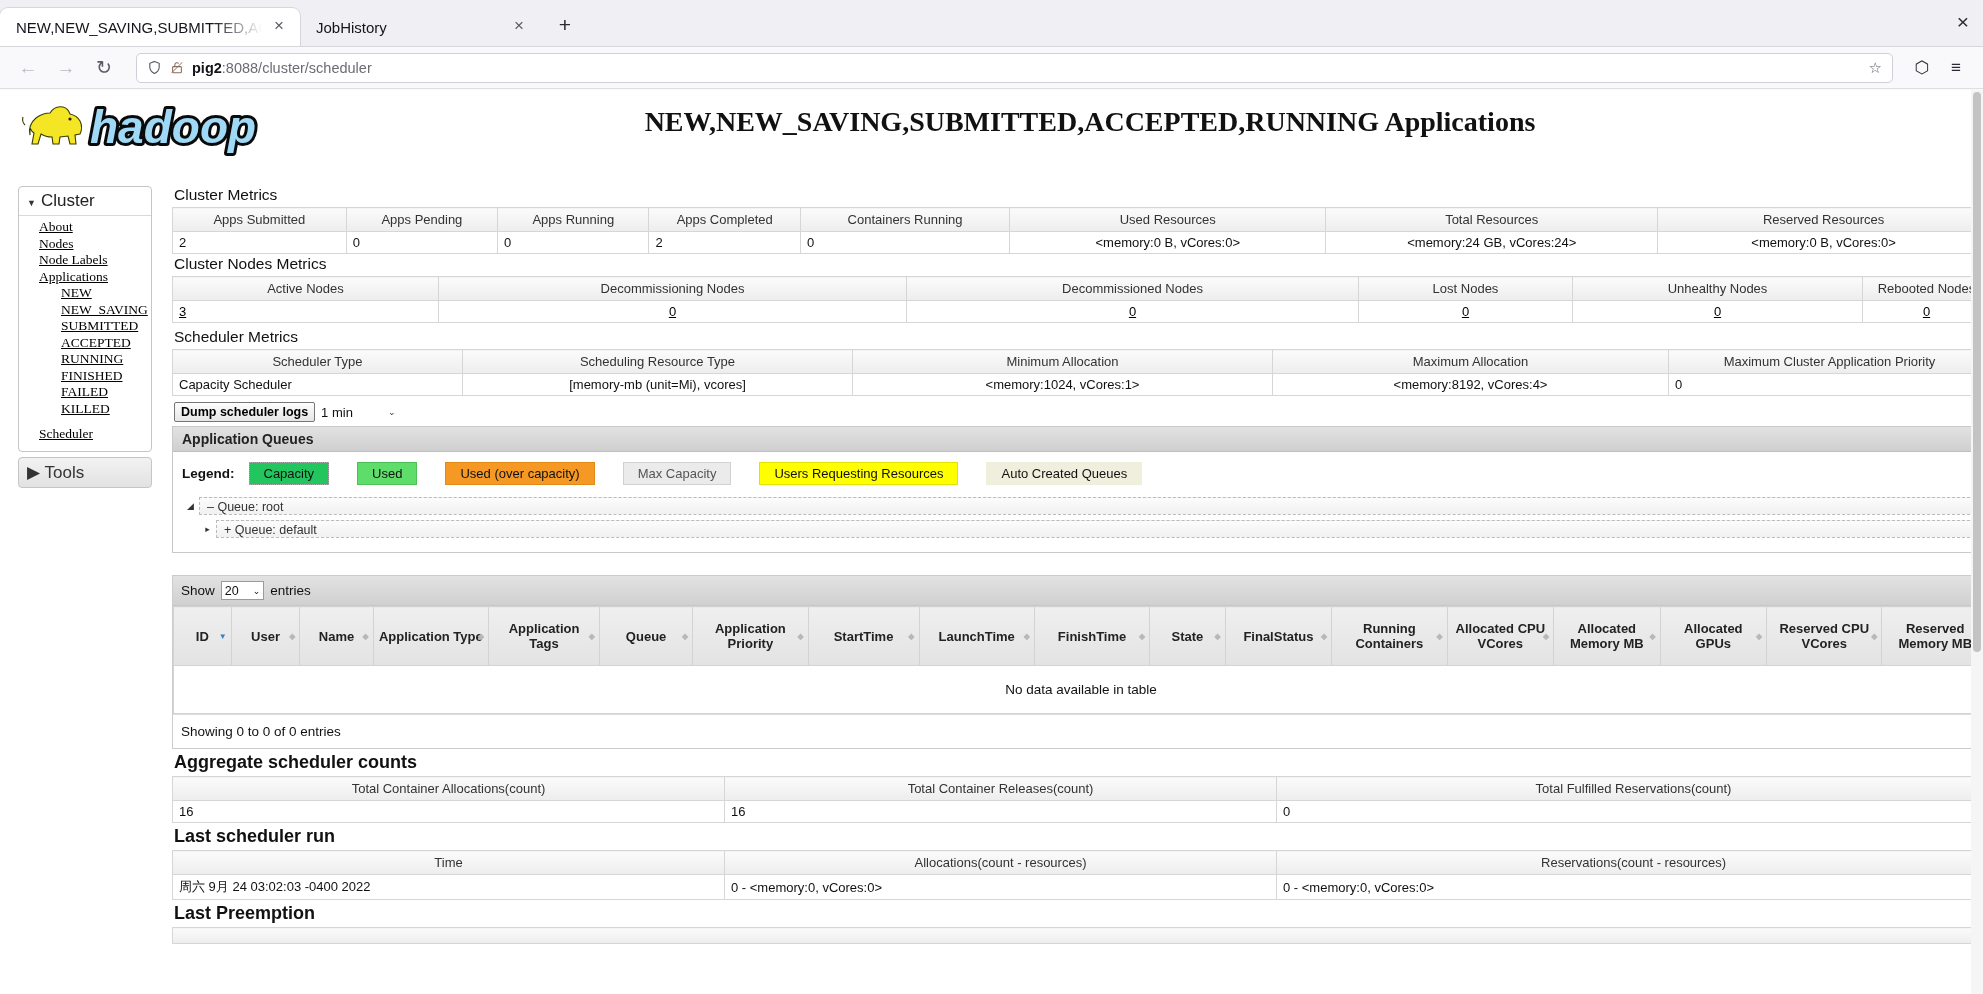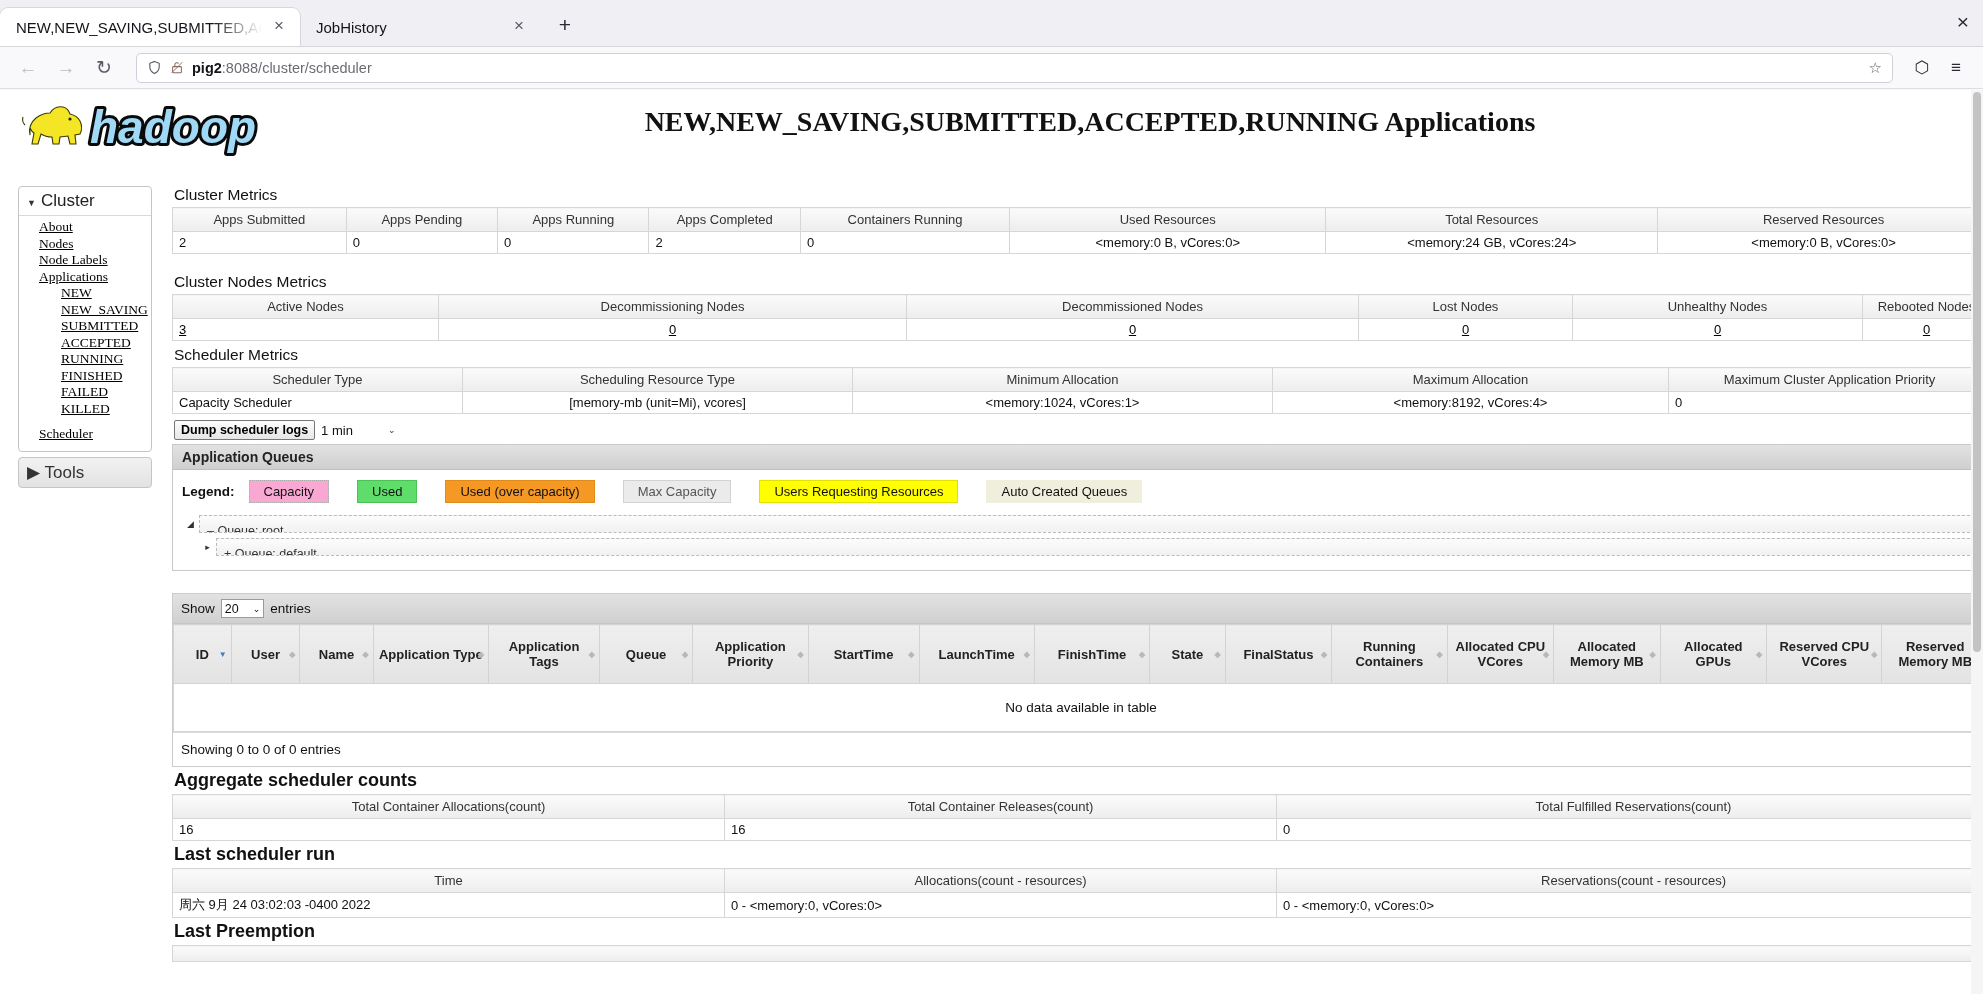--- a/index.html
+++ b/index.html
@@ -108,32 +108,32 @@
   .mini-select .cv { font-size: 9px; margin-left: 7px; color: #333; }
 
   .queues-box { border: 1px solid #c9c9c9; width: 1818px; background: #fff; }
   .queues-head {
     background: linear-gradient(#e2e2e2,#cfcfcf); border-bottom: 1px solid #c0c0c0;
     font-size: 14px; font-weight: bold; color: #222; padding: 4px 9px;
   }
   .legend-row { display: flex; align-items: center; padding: 10px 9px 8px 9px; gap: 0; }
   .legend-lbl { font-size: 13.5px; font-weight: bold; color: #111; margin-right: 14px; }
   .chip { font-size: 13px; padding: 3px 14px; margin-right: 28px; color: #111; white-space: nowrap; }
-  .chip.capacity { border: 1px dotted #aaa; background: #f9a8d4; text-align: right; }
+  .chip.capacity { border: 1px dotted #aaa; background: #22c55e; text-align: right; }
   .chip.used { background: #5fdd6a; border: 1px solid #4cc157; }
   .chip.over { background: #f59824; border: 1px solid #e08a18; }
   .chip.maxcap { background: #ebebeb; border: 1px solid #d2d2d2; color: #555; }
   .chip.users { background: #ffff00; border: 1px solid #e2e200; }
   .chip.auto { background: #f0eedd; border: 1px solid #f0eedd; }
 
   .qtree { padding: 4px 9px 14px 9px; }
   .qrow { display: flex; align-items: center; font-size: 12.5px; color: #333; }
   .qrow .tw { width: 17px; text-align: center; font-size: 9px; color: #333; }
   .qbar { flex: 1; border: 1px dashed #bbb; background: linear-gradient(#fcfcfc,#f1f1f1);
-          padding: 8px 7px; color: #333; font-size: 12.5px; height: 18px; line-height: 14px;
+          padding: 2px 7px; color: #333; font-size: 12.5px; height: 18px; line-height: 14px;
           overflow: hidden; }
   .qrow.lvl2 { margin-top: 5px; padding-left: 17px; }
 
   .dt-box { border: 1px solid #ccc; width: 1818px; margin-top: 22px; background:#fff; }
   .dt-top { background: linear-gradient(#e2e2e2,#d0d0d0); padding: 5px 8px; font-size: 13.5px; color: #111;
             display: flex; align-items: center; gap: 6px; border-bottom: 1px solid #c6c6c6; }
   .dt-select { border: 1px solid #9b9b9b; background: #fff; font-size: 12.5px; padding: 0 3px;
                display: flex; align-items: center; gap: 14px; height: 19px; }
   .dt-select .cv { font-size: 9px; }
 
@@ -275,21 +275,21 @@
           <td class="lft">0</td>
           <td class="lft">2</td>
           <td class="lft">0</td>
           <td class="ctr">&lt;memory:0 B, vCores:0&gt;</td>
           <td class="ctr">&lt;memory:24 GB, vCores:24&gt;</td>
           <td class="ctr">&lt;memory:0 B, vCores:0&gt;</td>
         </tr>
       </tbody>
           </table>
 
-      <h2 class="sec" style="margin-top:19px">Cluster Nodes Metrics</h2>
+      <h2 class="sec" style="margin-top:1px">Cluster Nodes Metrics</h2>
       <table class="grid">
         <colgroup>
               <col style="width:266px">
               <col style="width:468px">
               <col style="width:452px">
               <col style="width:214px">
               <col style="width:290px">
               <col style="width:128px">
             </colgroup>
         <tbody>

